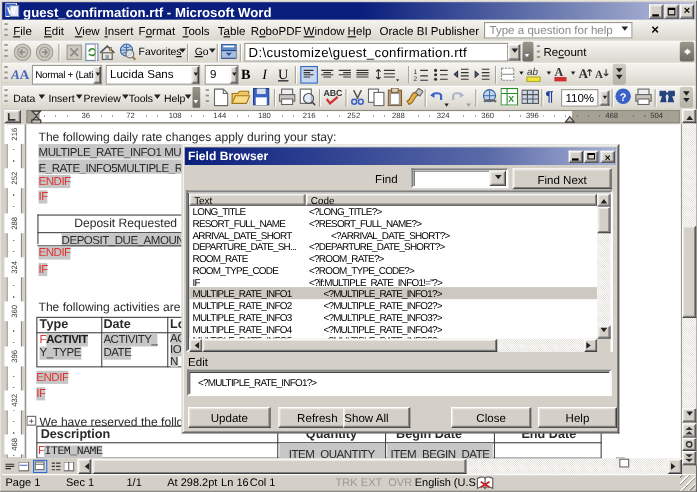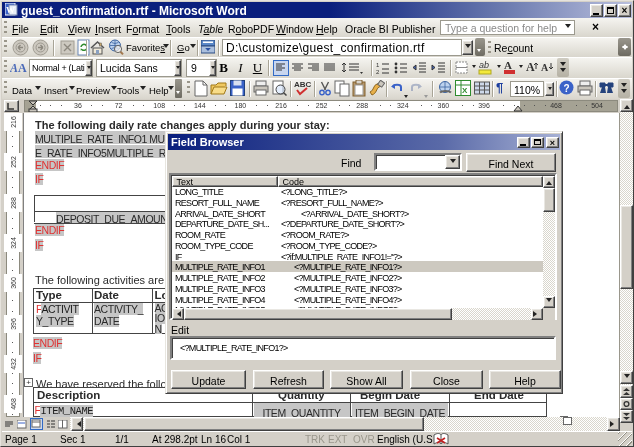--- a/index.html
+++ b/index.html
@@ -45,21 +45,21 @@
 <div class="ab btn3" style="left:618px;top:4px;width:13px;height:13px;text-align:center;font-size:10px;font-weight:bold;line-height:11px;">×</div>
 
 <div class="ab tbrow" style="left:2px;top:18px;width:630px;height:19px;"></div>
 <div class="ab handle" style="left:4px;top:21px;height:13px;"></div>
 <div class="ab ui" style="left:12px;top:23px;"><span class="u">F</span>ile</div>
 <div class="ab ui" style="left:40px;top:23px;"><span class="u">E</span>dit</div>
 <div class="ab ui" style="left:68px;top:23px;"><span class="u">V</span>iew</div>
 <div class="ab ui" style="left:95px;top:23px;"><span class="u">I</span>nsert</div>
 <div class="ab ui" style="left:126px;top:23px;">F<span class="u">o</span>rmat</div>
 <div class="ab ui" style="left:166px;top:23px;"><span class="u">T</span>ools</div>
-<div class="ab ui" style="left:198px;top:23px;font-style:italic;">T<span class="u">a</span>ble</div>
+<div class="ab ui" style="left:198px;top:23px;">T<span class="u">a</span>ble</div>
 <div class="ab ui" style="left:228px;top:23px;">R<span class="u">o</span>boPDF</div>
 <div class="ab ui" style="left:276px;top:23px;"><span class="u">W</span>indow</div>
 <div class="ab ui" style="left:316px;top:23px;"><span class="u">H</span>elp</div>
 <div class="ab ui" style="left:345px;top:23px;">Oracle BI Publisher</div>
 <div class="ab" style="left:440px;top:20px;width:135px;height:15px;border:1px solid #9b998e;background:#fff;"></div>
 <div class="ab" style="left:445px;top:22px;font-size:10.5px;color:#8a8a8a;white-space:nowrap;">Type a question for help</div>
 <div class="ab ctr" style="left:562px;top:21px;width:11px;height:12px;">
     <span class="td"></span>
   </div>
 <div class="ab" style="left:589px;top:21px;width:13px;height:13px;font-size:12px;font-weight:bold;text-align:center;line-height:13px;">×</div>
@@ -481,42 +481,43 @@
     <div class="ab" style="left:4px;top:193.6px;width:18px;height:18px;font-size:7px;color:#333;background:#fff;display:flex;align-items:center;justify-content:center;transform:rotate(-90deg);">288</div>
     <div class="ab" style="left:4px;top:233.89999999999998px;width:18px;height:18px;font-size:7px;color:#333;background:#fff;display:flex;align-items:center;justify-content:center;transform:rotate(-90deg);">324</div>
     <div class="ab" style="left:4px;top:274.2px;width:18px;height:18px;font-size:7px;color:#333;background:#fff;display:flex;align-items:center;justify-content:center;transform:rotate(-90deg);">360</div>
     <div class="ab" style="left:4px;top:314.5px;width:18px;height:18px;font-size:7px;color:#333;background:#fff;display:flex;align-items:center;justify-content:center;transform:rotate(-90deg);">396</div>
     <div class="ab" style="left:4px;top:354.79999999999995px;width:18px;height:18px;font-size:7px;color:#333;background:#fff;display:flex;align-items:center;justify-content:center;transform:rotate(-90deg);">432</div>
     <div class="ab" style="left:4px;top:395.09999999999997px;width:18px;height:18px;font-size:7px;color:#333;background:#fff;display:flex;align-items:center;justify-content:center;transform:rotate(-90deg);">468</div>
   </div>
 
 <div class="ab" style="left:23px;top:113px;width:1px;height:304px;background:#808080;"></div>
 <div id="page" class="ab" style="left:24px;top:113px;width:596px;height:304px;background:#fff;overflow:hidden;">
-  <div class="ab doc" style="left:11px;top:5.5px;font-weight:bold;">The following daily rate changes apply during your stay:</div>
+  <div class="ab doc" style="left:11px;top:5.5px;">The following daily rate changes apply during your stay:</div>
   <div class="ab hl" style="left:11px;top:17.5px;width:137px;height:13.5px;overflow:hidden;line-height:13px;"><span class="doc f">MULTIPLE_RATE_INFO1 MULTIPLE</span></div>
   <div class="ab hl" style="left:11px;top:31.5px;width:137px;height:13.5px;overflow:hidden;line-height:13px;"><span class="doc f">E_RATE_INFO5MULTIPLE_RATE</span></div>
   <div class="ab hl doc f red" style="left:11px;top:45.5px;">ENDIF</div>
   <div class="ab hl doc f red" style="left:11px;top:59.5px;">IF</div>
 
   <div class="ab" style="left:9.5px;top:82px;width:140px;height:27px;border-top:1px solid #444;border-left:1px solid #444;"></div>
+  <div class="ab doc" style="left:10px;top:84px;width:127px;text-align:right;">Deposit Requested</div>
   <div class="ab" style="left:9.5px;top:97.5px;width:140px;height:1px;background:#444;"></div>
   <div class="ab hl" style="left:32px;top:98.5px;width:117px;height:12px;overflow:hidden;line-height:11.5px;"><span class="doc f">DEPOSIT_DUE_AMOUNT</span></div>
   <div class="ab" style="left:9.5px;top:109.5px;width:140px;height:1px;background:#444;"></div>
   <div class="ab hl doc f red" style="left:11px;top:110.5px;">ENDIF</div>
   <div class="ab hl doc f red" style="left:11px;top:125.5px;">IF</div>
 
   <div class="ab doc" style="left:11px;top:160.5px;">The following activities are booked</div>
   <div class="ab" style="left:8.5px;top:174.5px;width:141px;height:46px;border:1px solid #444;"></div>
   <div class="ab" style="left:67.5px;top:174.5px;width:1px;height:46px;background:#444;"></div>
   <div class="ab" style="left:128px;top:174.5px;width:1px;height:46px;background:#444;"></div>
   <div class="ab" style="left:8.5px;top:188.5px;width:141px;height:1px;background:#444;"></div>
   <div class="ab doc" style="left:12px;top:176px;font-weight:bold;font-size:11.5px;">Type</div>
   <div class="ab doc" style="left:70px;top:176px;font-weight:bold;font-size:11.5px;">Date</div>
   <div class="ab doc" style="left:130.5px;top:176px;font-weight:bold;font-size:11.5px;">Lo</div>
-  <div class="ab doc f red" style="left:12px;top:190px;">F<span class="hl" style="color:#1c1c1c;">ACTIVIT</span></div>
+  <div class="ab doc f red" style="left:12px;top:190px;">F<span class="hl" style="color:#1c1c1c;font-weight:bold;">ACTIVIT</span></div>
   <div class="ab hl doc f" style="left:12px;top:202px;">Y_TYPE</div>
   <div class="ab hl doc f" style="left:70px;top:190px;">ACTIVITY_</div>
   <div class="ab hl doc f" style="left:70px;top:202px;">DATE</div>
   <div class="ab hl doc f" style="left:130.5px;top:189.5px;line-height:10.5px;">AC</div>
   <div class="ab hl doc f" style="left:130.5px;top:200px;line-height:10.5px;">IO</div>
   <div class="ab hl doc f" style="left:130.5px;top:210.5px;line-height:10.5px;">N</div>
   <div class="ab hl doc f red" style="left:9px;top:224px;">ENDIF</div>
   <div class="ab hl doc f red" style="left:9px;top:238.5px;">IF</div>
 
   <div class="ab" style="left:0px;top:264.5px;width:9px;height:9px;border:1px solid #666;background:#fff;font-size:8px;line-height:8px;text-align:center;color:#333;">+</div>
@@ -609,21 +610,21 @@
     <span class="tr"></span>
   </div>
 <div class="ab" style="left:542.5px;top:307.5px;width:12px;height:12px;background:#d4d0c8;"></div>
 
 <div class="ab ui" style="left:171px;top:324px;">Edit</div>
 <div class="ab" style="left:170px;top:336px;width:386px;height:24px;border:2px solid;border-color:#808080 #fff #fff #808080;background:#fff;box-shadow:inset 1px 1px 0 #404040;"></div>
 <div class="ab li" style="left:180px;top:343px;font-size:9px;">&lt;?MULTIPLE_RATE_INFO1?&gt;</div>
 
 <div class="ab btn3" style="left:171px;top:370px;width:75px;height:19px;text-align:center;"><span class="ui" style="line-height:17px;">Update</span></div>
 <div class="ab btn3" style="left:253px;top:370px;width:71px;height:19px;text-align:center;"><span class="ui" style="line-height:17px;text-align:right;">Refresh</span></div>
-<div class="ab btn3" style="left:330px;top:370px;width:73px;height:19px;text-align:center;"><span class="ui" style="line-height:17px;">Show All</span></div>
+<div class="ab btn3" style="left:312px;top:370px;width:61px;height:19px;"><span class="ui" style="line-height:17px;">Show All</span></div>
 <div class="ab btn3" style="left:410px;top:370px;width:73px;height:19px;text-align:center;"><span class="ui" style="line-height:17px;">Close</span></div>
 <div class="ab btn3" style="left:489px;top:370px;width:72px;height:19px;text-align:center;"><span class="ui" style="line-height:17px;">Help</span></div>
 
 <div class="ab" style="left:620px;top:99px;width:13px;height:324px;background:#fcfaf5;background-image:linear-gradient(45deg,#d9d6cc 25%,transparent 25%,transparent 75%,#d9d6cc 75%),linear-gradient(45deg,#d9d6cc 25%,#fff 25%,#fff 75%,#d9d6cc 75%);background-size:2px 2px;background-position:0 0,1px 1px;"></div>
 <div class="ab btn3 ctr" style="left:620px;top:99px;width:13px;height:13px;">
     <span class="tu"></span>
   </div>
 <div class="ab btn3" style="left:620px;top:205px;width:13px;height:84px;"></div>
 <div class="ab btn3 ctr" style="left:620px;top:371px;width:13px;height:13px;">
     <span class="td"></span>

